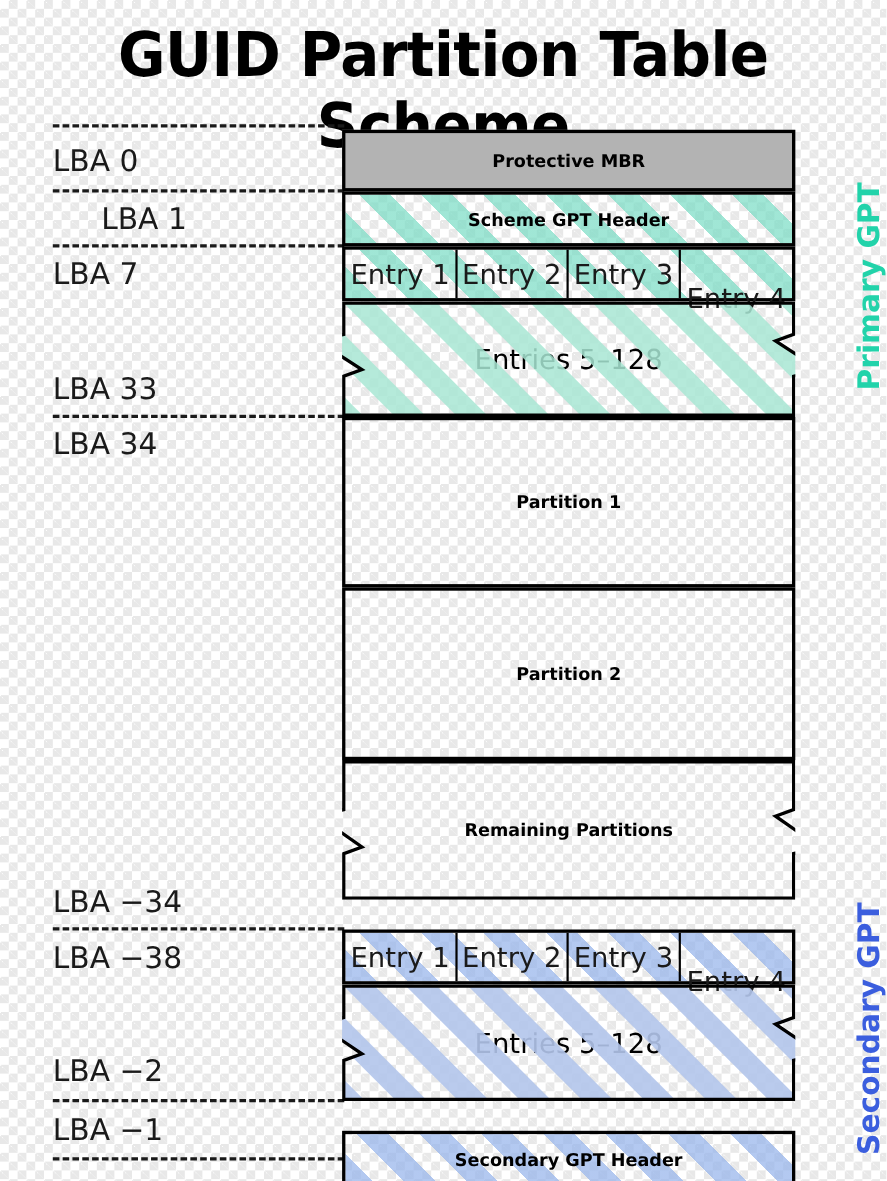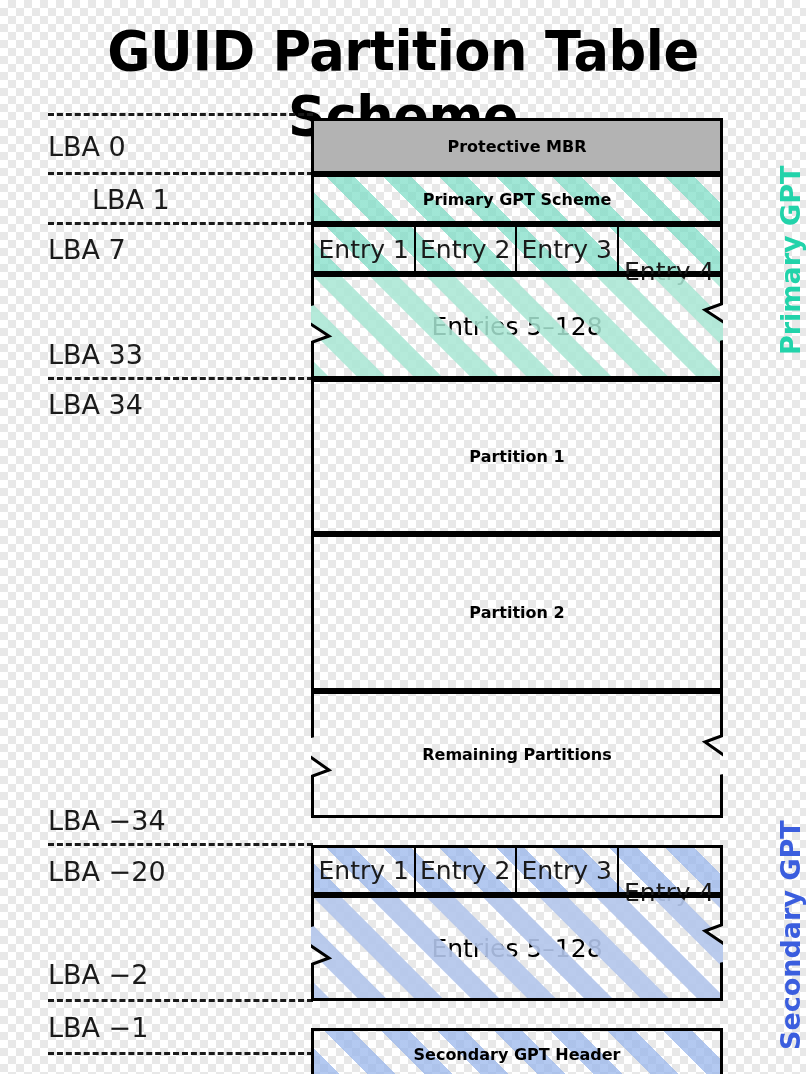--- a/index.html
+++ b/index.html
@@ -175,30 +175,30 @@
   <div class="dashline" style="top:843px; width:265px;"></div>
   <div class="dashline" style="top:999px; width:265px;"></div>
   <div class="dashline" style="top:1052px; width:265px;"></div>
 
   <div class="lba" style="top:131px;">LBA 0</div>
   <div class="lba" style="top:184px;padding-left:44px;">LBA 1</div>
   <div class="lba" style="top:234px;">LBA 7</div>
   <div class="lba" style="top:339px;">LBA 33</div>
   <div class="lba" style="top:389px;">LBA 34</div>
   <div class="lba" style="top:805px;">LBA −34</div>
-  <div class="lba" style="top:856px;">LBA −20</div>
+  <div class="lba" style="top:856px;">LBA −38</div>
   <div class="lba" style="top:959px;">LBA −2</div>
   <div class="lba" style="top:1012px;">LBA −1</div>
 
   <div class="box fill-gray" style="top:118px; height:56px;">
     <span class="label-bold">Protective MBR</span>
   </div>
 
   <div class="box fill-teal" style="top:174px; height:50px;">
-    <span class="label-bold">Primary GPT Scheme</span>
+    <span class="label-bold">Scheme GPT Header</span>
   </div>
 
   <div class="entry-strip fill-teal" style="top:224px;">
     <div class="entry-cell">Entry 1</div>
     <div class="entry-cell">Entry 2</div>
     <div class="entry-cell">Entry 3</div>
     <div class="entry-cell">Entry 4</div>
   </div>
 
   <div class="breakrow" style="top:274px; height:105px;">

